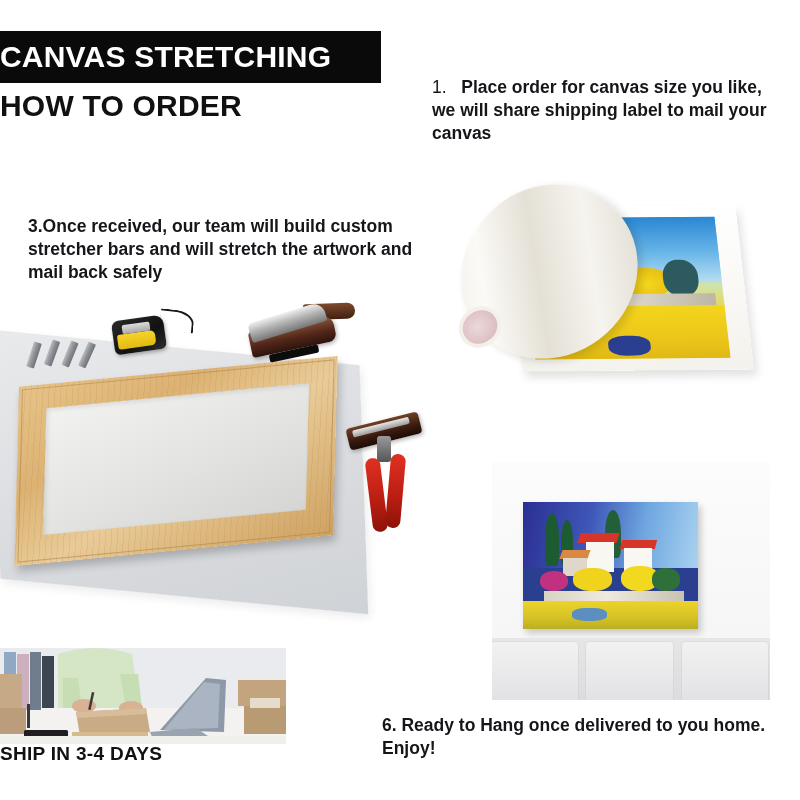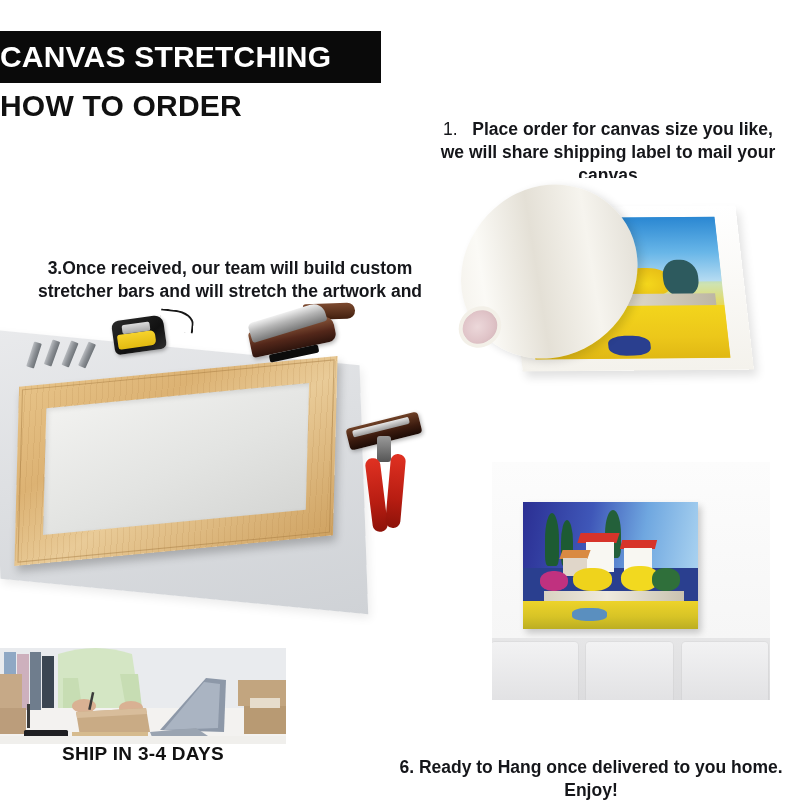--- a/index.html
+++ b/index.html
@@ -48,23 +48,22 @@
     letter-spacing: 0.2px;
     line-height: 1.2;
     white-space: nowrap;
   }
 
   
   .step-text {
     position: absolute;
     font-weight: bold;
     color: #15161a;
-    text-align: center;
+    text-align: left;
     line-height: 1.32;
-    margin-top: 42px;
   }
   .step1 {
     left: 432px;
     top: 76px;
     width: 352px;
     font-size: 17.5px;
   }
   .step1 .num { font-weight: normal; }
   .step2 {
     left: 28px;
@@ -76,21 +75,20 @@
     left: 382px;
     top: 714px;
     width: 418px;
     font-size: 17.5px;
   }
   .ship-label {
     position: absolute;
     left: 0px;
     top: 743px;
     width: 286px;
-    text-align: center;
     font-size: 19px;
     font-weight: bold;
     color: #111111;
     letter-spacing: 0.3px;
   }
 
   
   .photo-roll {
     position: absolute;
     left: 440px;

